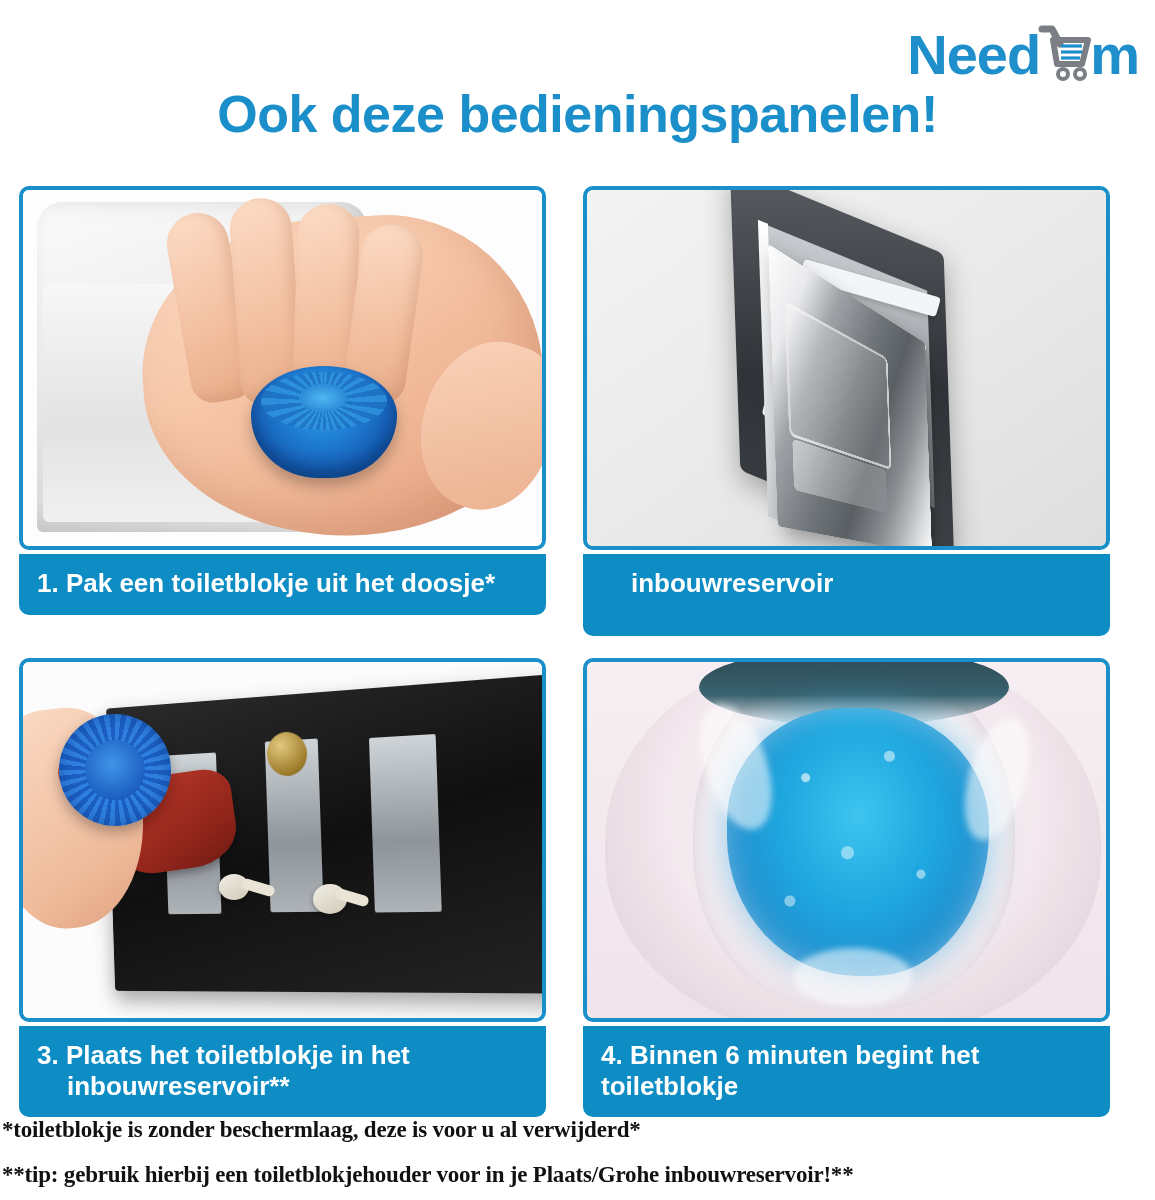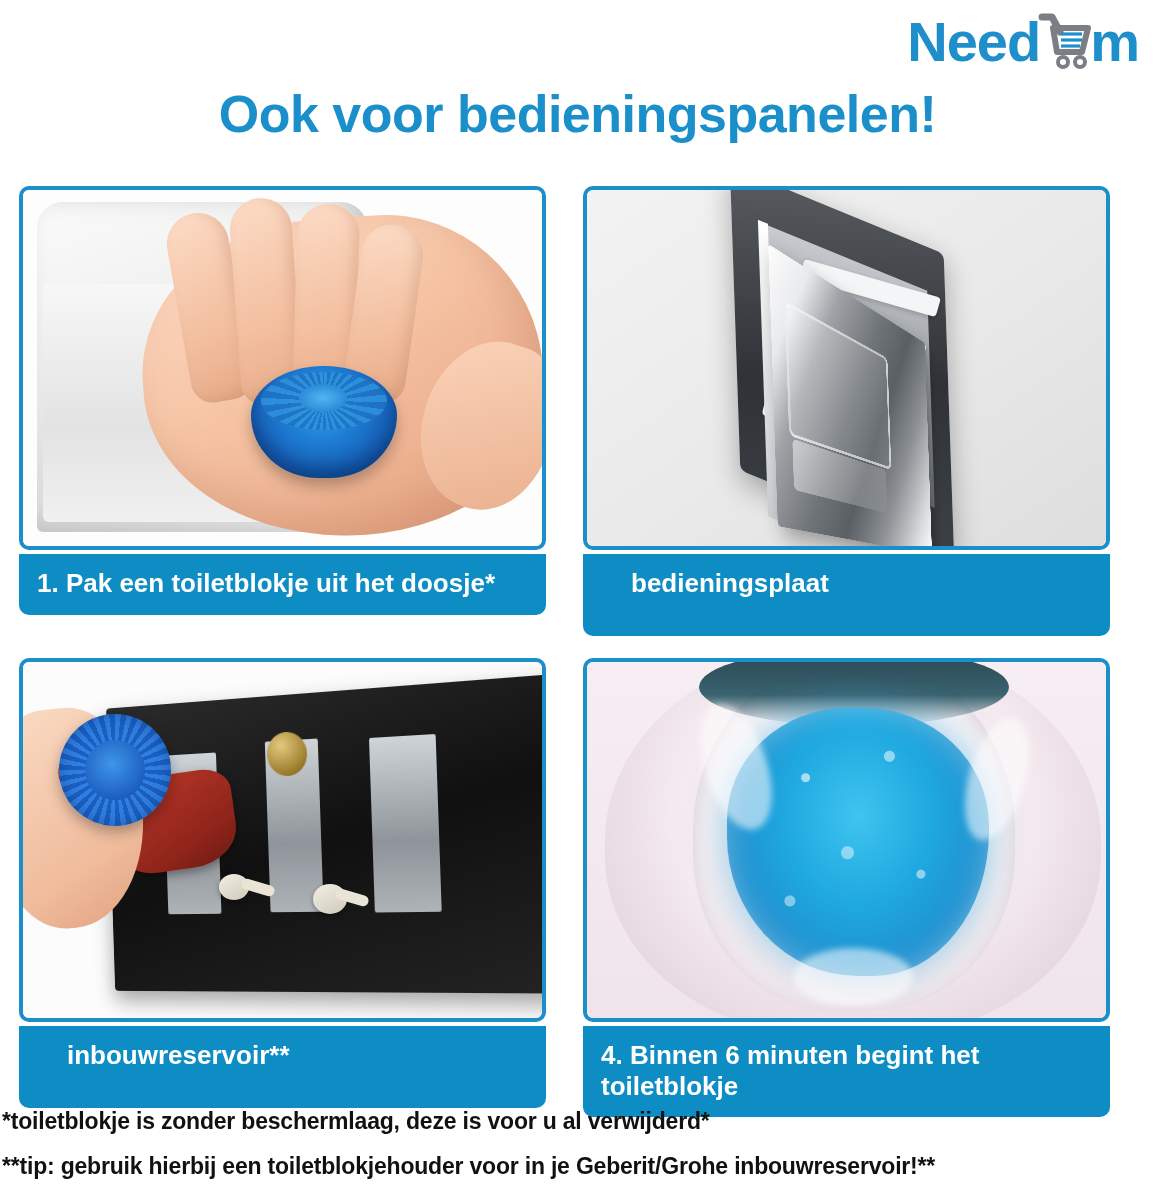--- a/index.html
+++ b/index.html
@@ -14,23 +14,23 @@
   }
 
   
   .header {
     position: relative;
     height: 80px;
   }
   .logo {
     position: absolute;
     right: 16px;
-    top: 14px;
+    top: 22px;
     display: flex;
-    align-items: flex-start;
+    align-items: center;
     height: 66px;
   }
   .logo-text-a, .logo-text-b {
     font-size: 56px;
     font-weight: 800;
     color: #1f8fcc;
     letter-spacing: -1px;
     line-height: 1;
   }
   .logo-cart {
@@ -89,22 +89,23 @@
     margin-top: 4px;
   }
   .caption.two-line { min-height: 82px; }
   .caption .ln { display: block; }
   .caption .ln2 { padding-left: 30px; }
 
   
   .footnotes {
     position: absolute;
     left: 2px;
-    bottom: 22px;
+    bottom: 14px;
     width: 1150px;
+    font-family: Liberation Serif, serif;
   }
   .footnote {
     font-size: 23px;
     font-weight: 700;
     color: #111111;
     line-height: 1.0;
     margin-bottom: 22px;
     letter-spacing: -0.2px;
     white-space: nowrap;
   }
@@ -334,21 +335,21 @@
         <line x1="25" y1="28" x2="46" y2="28" stroke="#1f8fcc" stroke-width="3.2"></line>
         <line x1="25" y1="34" x2="44" y2="34" stroke="#1f8fcc" stroke-width="3.2"></line>
         <circle cx="27" cy="50" r="5" stroke="#7b7f85" stroke-width="4" fill="#ffffff"></circle>
         <circle cx="44" cy="50" r="5" stroke="#7b7f85" stroke-width="4" fill="#ffffff"></circle>
       </svg>
     </span>
     <span class="logo-text-b">m</span>
   </div>
 </div>
 
-<h1 class="title">Ook voor bedieningspanelen!</h1>
+<h1 class="title">Ook deze bedieningspanelen!</h1>
 
 <div class="grid">
 
   <div class="card">
     <div class="frame">
       <div class="photo p1">
         <div class="cistern"></div>
         <div class="palm"></div>
         <div class="finger f1"></div>
         <div class="finger f2"></div>
@@ -370,41 +371,42 @@
         <div class="innercav"></div>
         <div class="bluepart"></div>
         <div class="whitearm wa1"></div>
         <div class="whitearm wa2"></div>
         <div class="whitearm wa3"></div>
         <div class="edgeline"></div>
         <div class="faceplate"></div>
       </div>
     </div>
     <div class="caption two-line">
-      <span class="ln ln2">bedieningsplaat</span>
+      <span class="ln ln2">inbouwreservoir</span>
     </div>
   </div>
 
   <div class="card">
     <div class="frame">
       <div class="photo p3">
         <div class="blackbody"></div>
         <div class="slot s1"></div>
         <div class="slot s2"></div>
         <div class="slot s3"></div>
         <div class="brass"></div>
         <div class="redpart"></div>
         <div class="knob k1"></div>
         <div class="knob k2"></div>
         <div class="hand3"></div>
         <div class="nail"></div>
         <div class="block3"></div>
       </div>
     </div>
     <div class="caption two-line">
+      <span class="ln">3. Plaats het toiletblokje in het</span>
       <span class="ln ln2">inbouwreservoir**</span>
     </div>
   </div>
 
   <div class="card">
     <div class="frame">
       <div class="photo p4">
         <div class="seat"></div>
         <div class="rim"></div>
         <div class="rimdark"></div>
@@ -416,14 +418,14 @@
     </div>
     <div class="caption two-line">
       <span class="ln">4. Binnen 6 minuten begint het toiletblokje</span>
     </div>
   </div>
 
 </div>
 
 <div class="footnotes">
   <div class="footnote">*toiletblokje is zonder beschermlaag, deze is voor u al verwijderd*</div>
-  <div class="footnote">**tip: gebruik hierbij een toiletblokjehouder voor in je Geberit/Grohe inbouwreservoir!**</div>
+  <div class="footnote">**tip: gebruik hierbij een toiletblokjehouder voor in je Plaats/Grohe inbouwreservoir!**</div>
 </div>
 
 </body></html>

